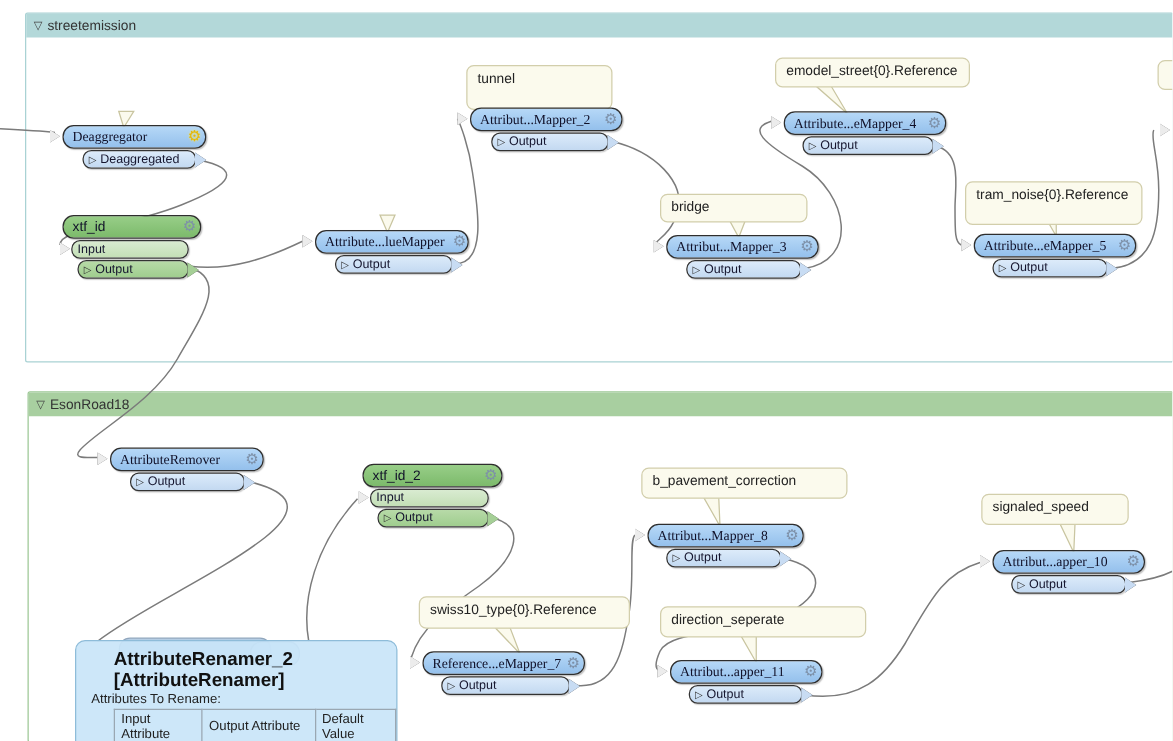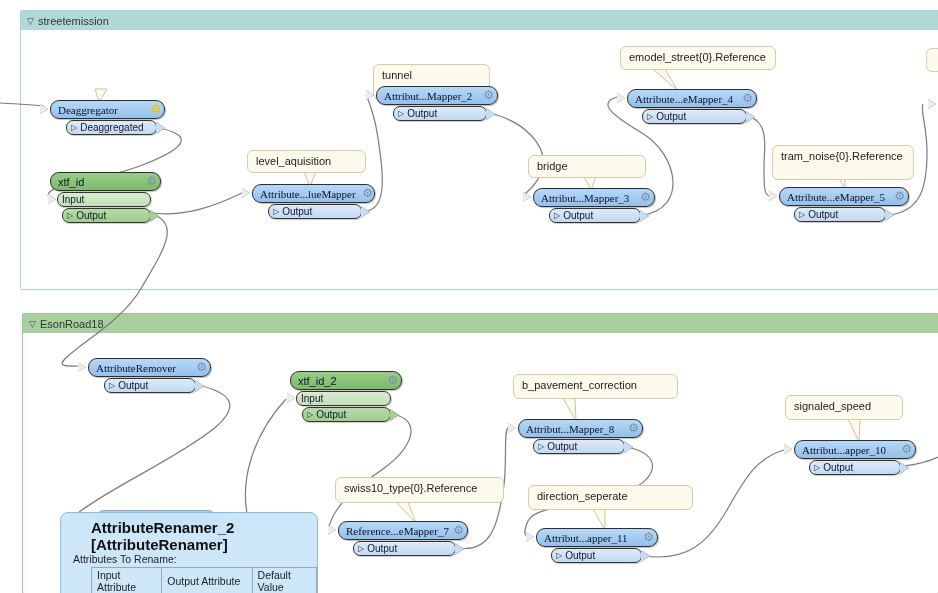--- a/index.html
+++ b/index.html
@@ -95,22 +95,21 @@
     <polygon points="584,177 596,177 591,190"></polygon>
     <polygon points="653,69 665,69 678,91"></polygon>
     <polygon points="833,168 845,168 845,189"></polygon>
     <polygon points="396,502 408,502 416,523"></polygon>
     <polygon points="563,398 575,398 576,421"></polygon>
     <polygon points="593,509 605,509 605,530"></polygon>
     <polygon points="848,419 860,419 859,442"></polygon>
   </svg>
 
 
-  <div class="label" style="left:373px;top:52px;width:117px;height:36px;margin-top:12px;"><span>tunnel</span></div>
-  <div class="label" style="left:247px;top:150px;width:119px;height:23px;"><span>level_aquisition</span></div>
+  <div class="label" style="left:373px;top:52px;width:117px;height:36px;"><span>tunnel</span></div>
   <div class="label" style="left:528px;top:155px;width:118px;height:23px;"><span>bridge</span></div>
   <div class="label" style="left:620px;top:46px;width:156px;height:24px;"><span>emodel_street{0}.Reference</span></div>
   <div class="label" style="left:772px;top:145px;width:142px;height:35px;"><span>tram_noise{0}.Reference</span></div>
   <div class="label" style="left:335px;top:477px;width:169px;height:26px;"><span>swiss10_type{0}.Reference</span></div>
   <div class="label" style="left:513px;top:374px;width:165px;height:25px;"><span>b_pavement_correction</span></div>
   <div class="label" style="left:528px;top:485px;width:165px;height:25px;"><span>direction_seperate</span></div>
   <div class="label" style="left:785px;top:395px;width:118px;height:25px;"><span>signaled_speed</span></div>
   <div class="label" style="left:926px;top:48px;width:40px;height:24px;"></div>
 
   <div class="node" style="left:50px;top:100px;width:115px;">

